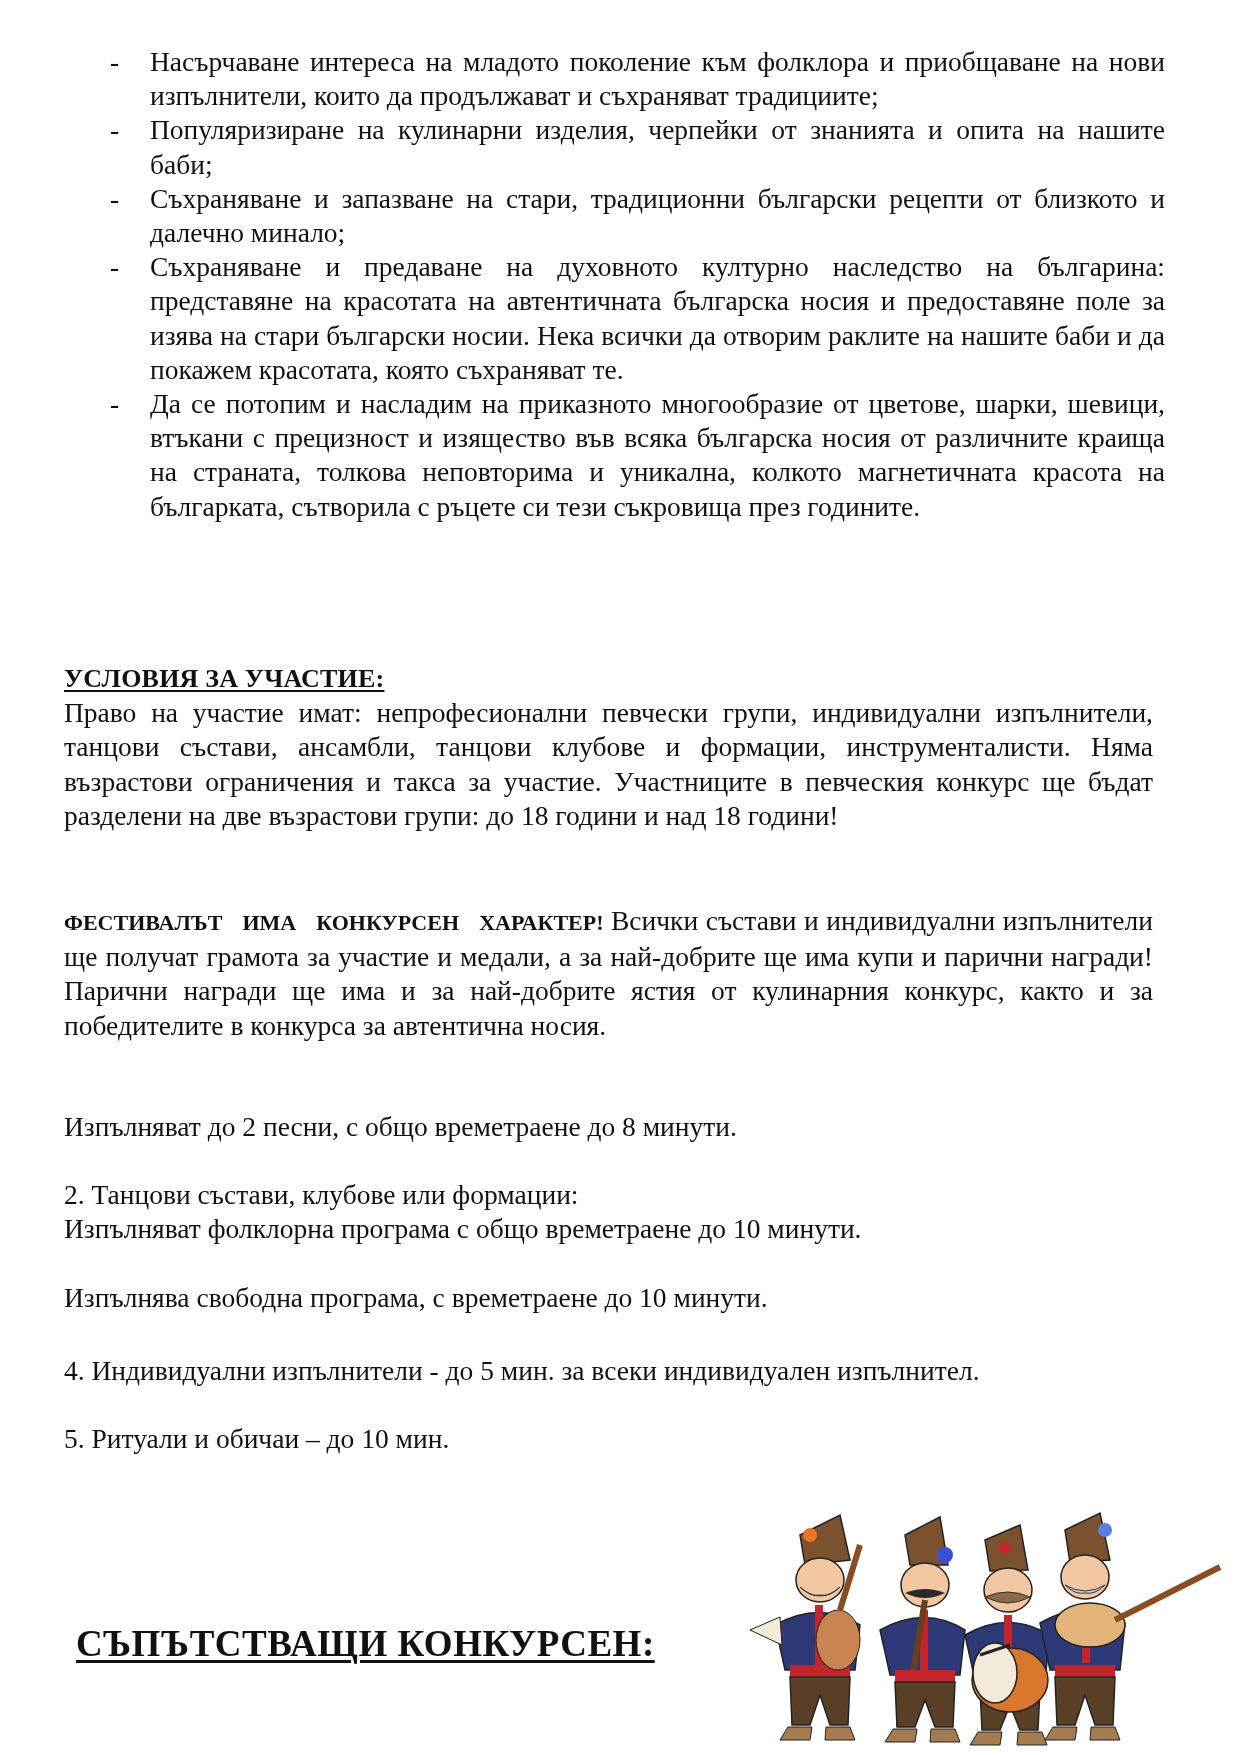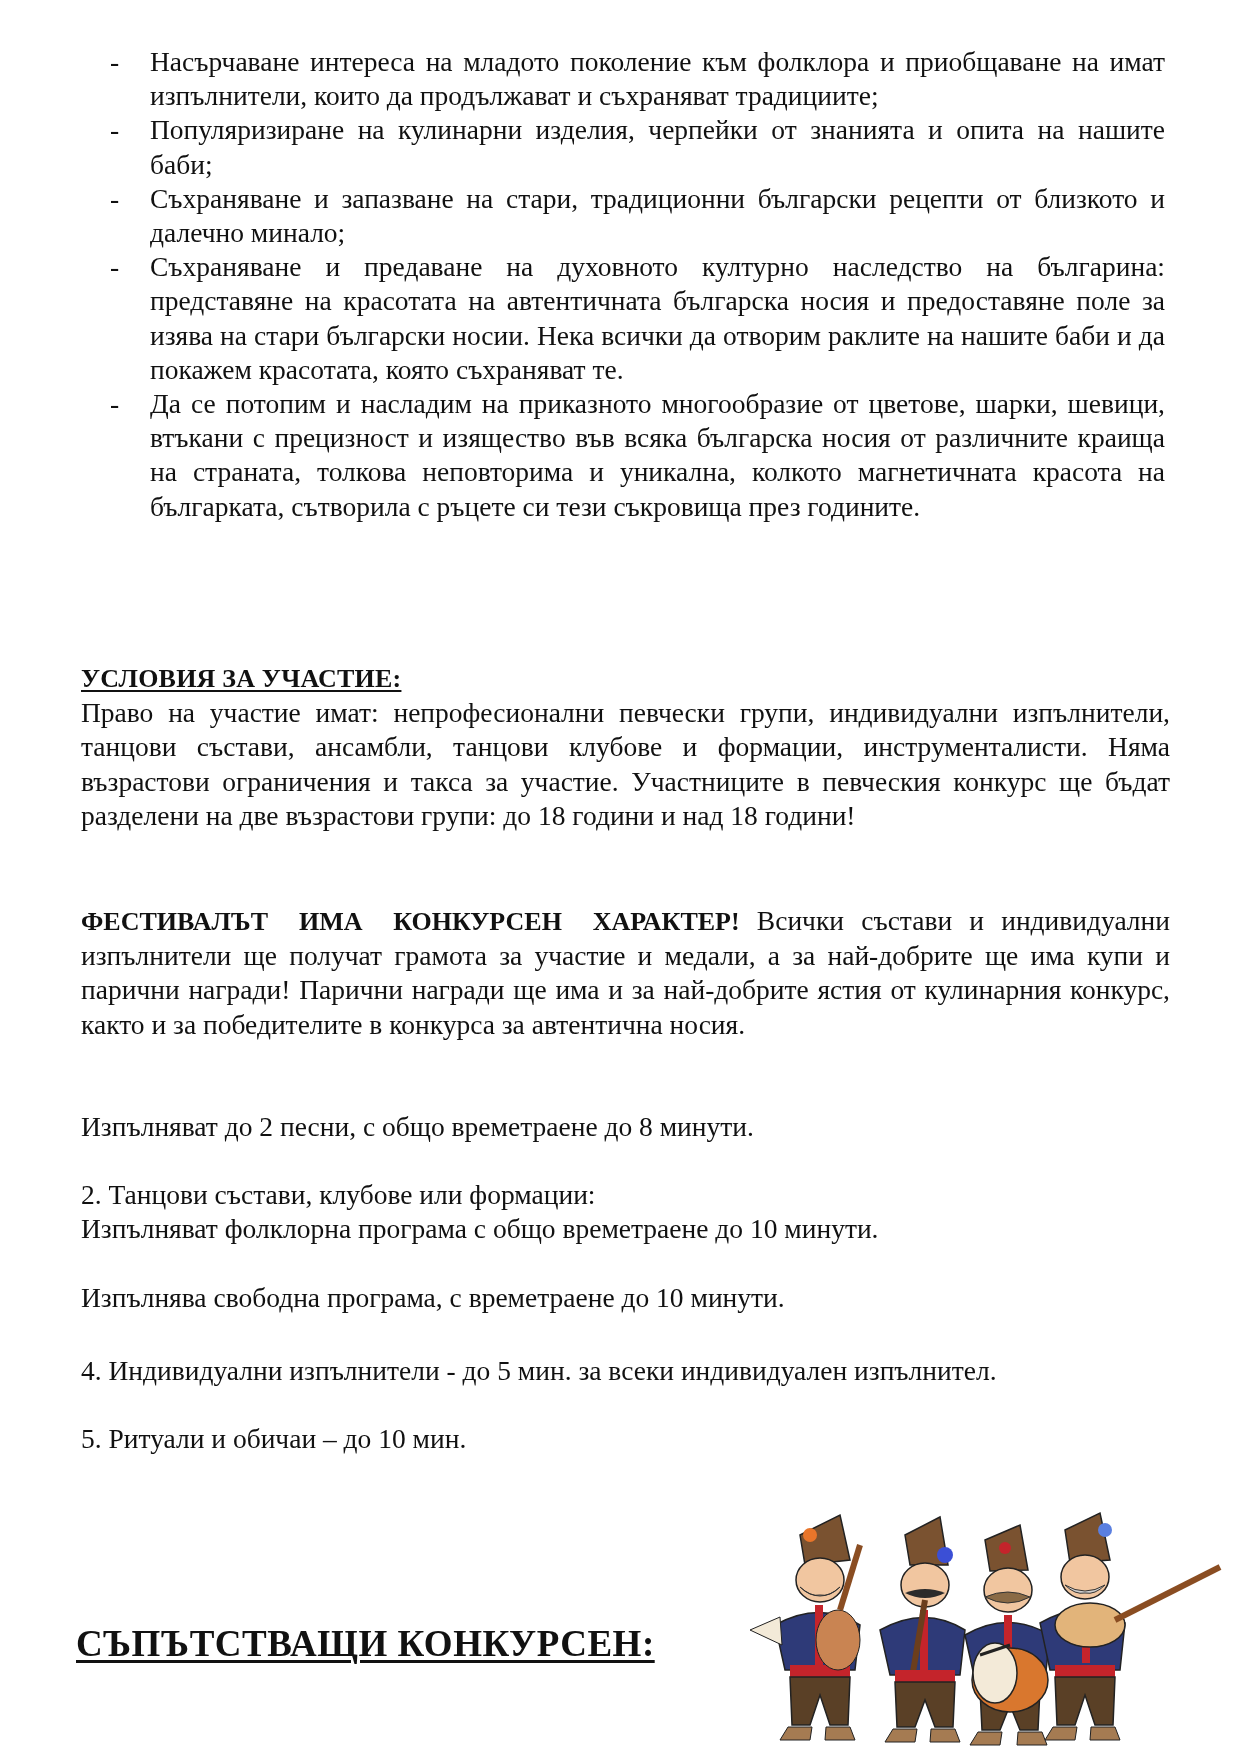--- a/index.html
+++ b/index.html
@@ -11,38 +11,38 @@
   .page { position: absolute; left: 0; top: 0; width: 1240px; height: 1755px; }
   .text { font-size: 27.5px; line-height: 34.2px; }
   .bullets { position: absolute; left: 110px; top: 45px; width: 1055px; }
   .bullet { position: relative; padding-left: 40px; text-align: justify; text-align-last: left; }
   .bullet .dash { position: absolute; left: 0; top: 0; }
   .section-heading {
     font-family: "Liberation Serif", serif; font-weight: bold;
     text-decoration: underline; text-decoration-thickness: 2px; text-underline-offset: 3px;
     font-size: 26px; letter-spacing: 0.2px;
   }
-  .block { position: absolute; left: 81px; width: 1089px; }
+  .block { position: absolute; left: 64px; width: 1089px; }
   .justify { text-align: justify; text-align-last: left; }
-  .strong { font-weight: bold; font-size: 26px; word-spacing: 14px; }
+  .strong { font-weight: bold; font-size: 22px; word-spacing: 14px; }
   .cat { margin-bottom: 34px; }
   .big-heading {
     position: absolute; left: 76px; top: 1622px;
     font-size: 37px; font-weight: bold; letter-spacing: 0.5px;
     text-decoration: underline; text-decoration-thickness: 3px; text-underline-offset: 4px;
   }
   .illustration { position: absolute; left: 720px; top: 1505px; width: 510px; height: 245px; }
 </style>
 </head>
 <body>
 
 <div class="page">
 
   <div class="bullets text">
-    <div class="bullet"><span class="dash">-</span><span>Насърчаване интереса на младото поколение към фолклора и приобщаване на имат изпълнители, които да продължават и съхраняват традициите;</span></div>
+    <div class="bullet"><span class="dash">-</span><span>Насърчаване интереса на младото поколение към фолклора и приобщаване на нови изпълнители, които да продължават и съхраняват традициите;</span></div>
     <div class="bullet"><span class="dash">-</span><span>Популяризиране на кулинарни изделия, черпейки от знанията и опита на нашите баби;</span></div>
     <div class="bullet"><span class="dash">-</span><span>Съхраняване и запазване на стари, традиционни български рецепти от близкото и далечно минало;</span></div>
     <div class="bullet"><span class="dash">-</span><span>Съхраняване и предаване на духовното културно наследство на българина: представяне на красотата на автентичната българска носия и предоставяне поле за изява на стари български носии. Нека всички да отворим раклите на нашите баби и да покажем красотата, която съхраняват те.</span></div>
     <div class="bullet"><span class="dash">-</span><span>Да се потопим и насладим на приказното многообразие от цветове, шарки, шевици, втъкани с прецизност и изящество във всяка българска носия от различните краища на страната, толкова неповторима и уникална, колкото магнетичната красота на българката, сътворила с ръцете си тези съкровища през годините.</span></div>
   </div>
 
   <div class="block text" style="top:662px;">
     <div class="section-heading">УСЛОВИЯ ЗА УЧАСТИЕ:</div>
     <div class="justify">Право на участие имат: непрофесионални певчески групи, индивидуални изпълнители, танцови състави, ансамбли, танцови клубове и формации, инструменталисти. Няма възрастови ограничения и такса за участие. Участниците в певческия конкурс ще бъдат разделени на две възрастови групи: до 18 години и над 18 години!</div>
   </div>

